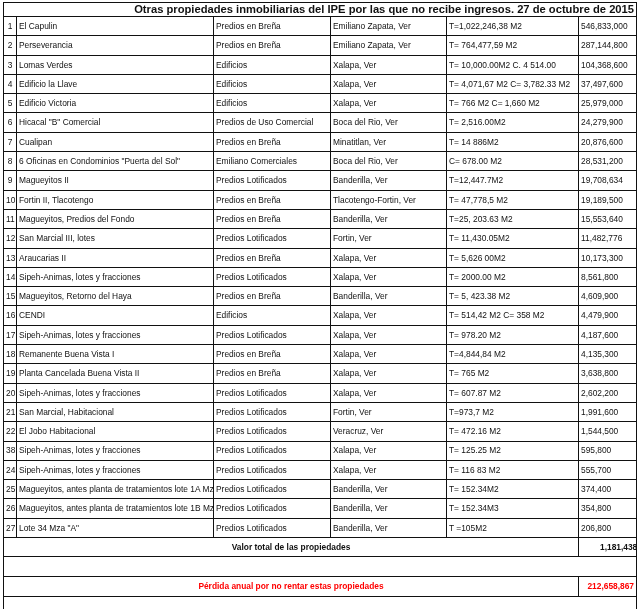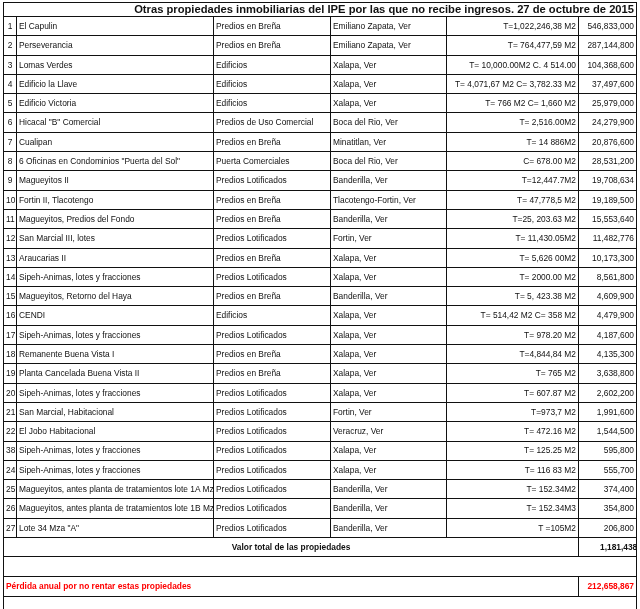--- a/index.html
+++ b/index.html
@@ -2,24 +2,24 @@
 <html><head>
 <meta charset="utf-8">
 <style>
   html, body { margin: 0; padding: 0; background: #ffffff; }
   body { width: 640px; height: 609px; overflow: hidden; font-family: "Liberation Sans", sans-serif; color: #111; }
   .wrap { position: absolute; left: 3px; top: 2px; width: 633px; }
   table { border-collapse: collapse; width: 633px; table-layout: fixed; }
   td { border: 1.6px solid #111; font-size: 8.4px; padding: 0 2px; height: 18.3px; white-space: nowrap; overflow: hidden; line-height: 1; }
   .title { text-align: right; font-weight: bold; font-size: 11.2px; height: 13px; }
   .num { text-align: center; }
-  .r { text-align: right; }
+  .r { }
   .sum-label { text-align: center; font-weight: bold; height: 17px; }
   .sum-val { text-align: left; font-weight: bold; padding-left: 21px; margin-top: 36px; }
-  .loss-label { font-weight: bold; color: #ff0000; height: 17px; }
+  .loss-label { text-align: center; font-weight: bold; color: #ff0000; height: 17px; }
   .loss-val { text-align: right; font-weight: bold; color: #ff0000; }
   .blank { height: 19px; }
 </style>
 </head>
 <body>
 
 <div class="wrap">
   <table>
     <colgroup>
       <col style="width:13px">
@@ -87,21 +87,21 @@
           <td class="num">7</td>
           <td>Cualipan</td>
           <td>Predios en Breña</td>
           <td>Minatitlan, Ver</td>
           <td class="r">T= 14 886M2</td>
           <td class="r">20,876,600</td>
         </tr>
         <tr>
           <td class="num">8</td>
           <td>6 Oficinas en Condominios "Puerta del Sol"</td>
-          <td>Puerta Comerciales</td>
+          <td>Emiliano Comerciales</td>
           <td>Boca del Rio, Ver</td>
           <td class="r">C= 678.00 M2</td>
           <td class="r">28,531,200</td>
         </tr>
         <tr>
           <td class="num">9</td>
           <td>Magueyitos II</td>
           <td>Predios Lotificados</td>
           <td>Banderilla, Ver</td>
           <td class="r">T=12,447.7M2</td>

